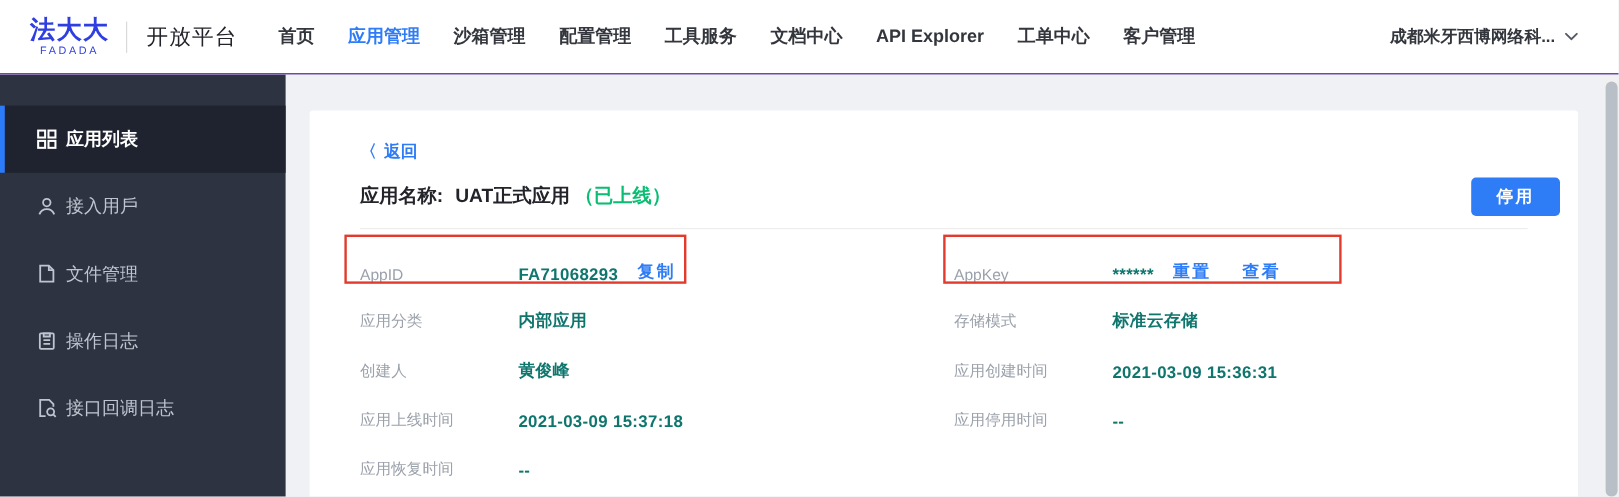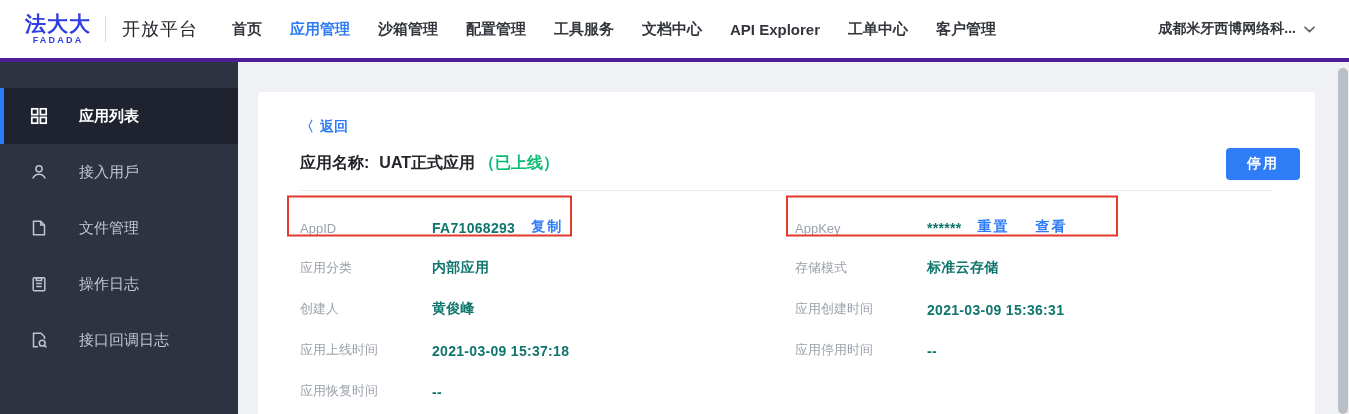--- a/index.html
+++ b/index.html
@@ -2,37 +2,37 @@
 <html><head>
 <meta charset="utf-8">
 <style>
   * { margin:0; padding:0; box-sizing:border-box; }
   html,body { background:#e9ebee; }
   body { font-family:"Liberation Sans","DejaVu Sans",sans-serif; }
   .app { position:relative; width:1349px; height:414px; background:#f0f1f4; overflow:hidden; }
 
   
   .topnav { position:absolute; top:0; left:0; right:0; height:62px; background:#ffffff;
-            border-bottom:4px solid #4c1d95; display:flex; align-items:center;
+            border-bottom:1px solid #4c1d95; display:flex; align-items:center;
             padding:0 34px 0 25px; z-index:5; }
   .logo { display:flex; flex-direction:column; align-items:center; line-height:1; cursor:pointer; }
   .logo-cn { font-size:21px; font-weight:bold; color:#2f3ee0; letter-spacing:1px; }
-  .logo-en { font-size:9px; font-weight:bold; color:#2f3ee0; letter-spacing:2.2px; margin-top:2px; }
+  .logo-en { font-size:9px; font-weight:normal; color:#2f3ee0; letter-spacing:2.2px; margin-top:2px; }
   .nav-sep { width:1px; height:26px; background:#d9d9d9; margin:0 16px 0 14px; }
   .platform { font-size:18px; font-weight:normal; color:#23242a; margin-right:34px; letter-spacing:1px; }
   .nav-items { display:flex; align-items:center; gap:28px; }
   .nav-item { font-size:15px; font-weight:600; color:#33363c; cursor:pointer; white-space:nowrap; }
   .nav-item.active { color:#2e7cf6; }
   .account { margin-left:auto; display:flex; align-items:center; gap:8px; cursor:pointer; }
   .account-name { font-size:14px; font-weight:600; color:#33363c; }
   .chevron-down { width:11px; height:7px; display:inline-block; }
 
   
   .sidebar { position:absolute; top:62px; left:0; width:238px; bottom:0; background:#2e3342; padding-top:26px; }
-  .side-item { height:56px; display:flex; align-items:center; padding-left:30px; gap:31px;
+  .side-item { height:56px; display:flex; align-items:center; padding-left:30px; gap:7px;
                color:#bfc5d0; font-size:15px; cursor:pointer; position:relative; }
   .side-item.active { background:#1f2330; color:#ffffff; font-weight:600; }
   .side-item.active::before { content:""; position:absolute; left:0; top:0; bottom:0; width:4px; background:#2c7bf8; }
   .side-icon { width:18px; height:18px; flex:0 0 18px; display:flex; align-items:center; justify-content:center; }
 
   
   .card { position:absolute; left:258px; top:92px; width:1057px; bottom:0; background:#ffffff;
           border-radius:3px 3px 0 0; padding:24px 42px 0 42px; }
   .back-link { display:inline-flex; align-items:center; gap:6px; color:#2e7cf6; font-size:14px;
                font-weight:600; cursor:pointer; line-height:20px; }

